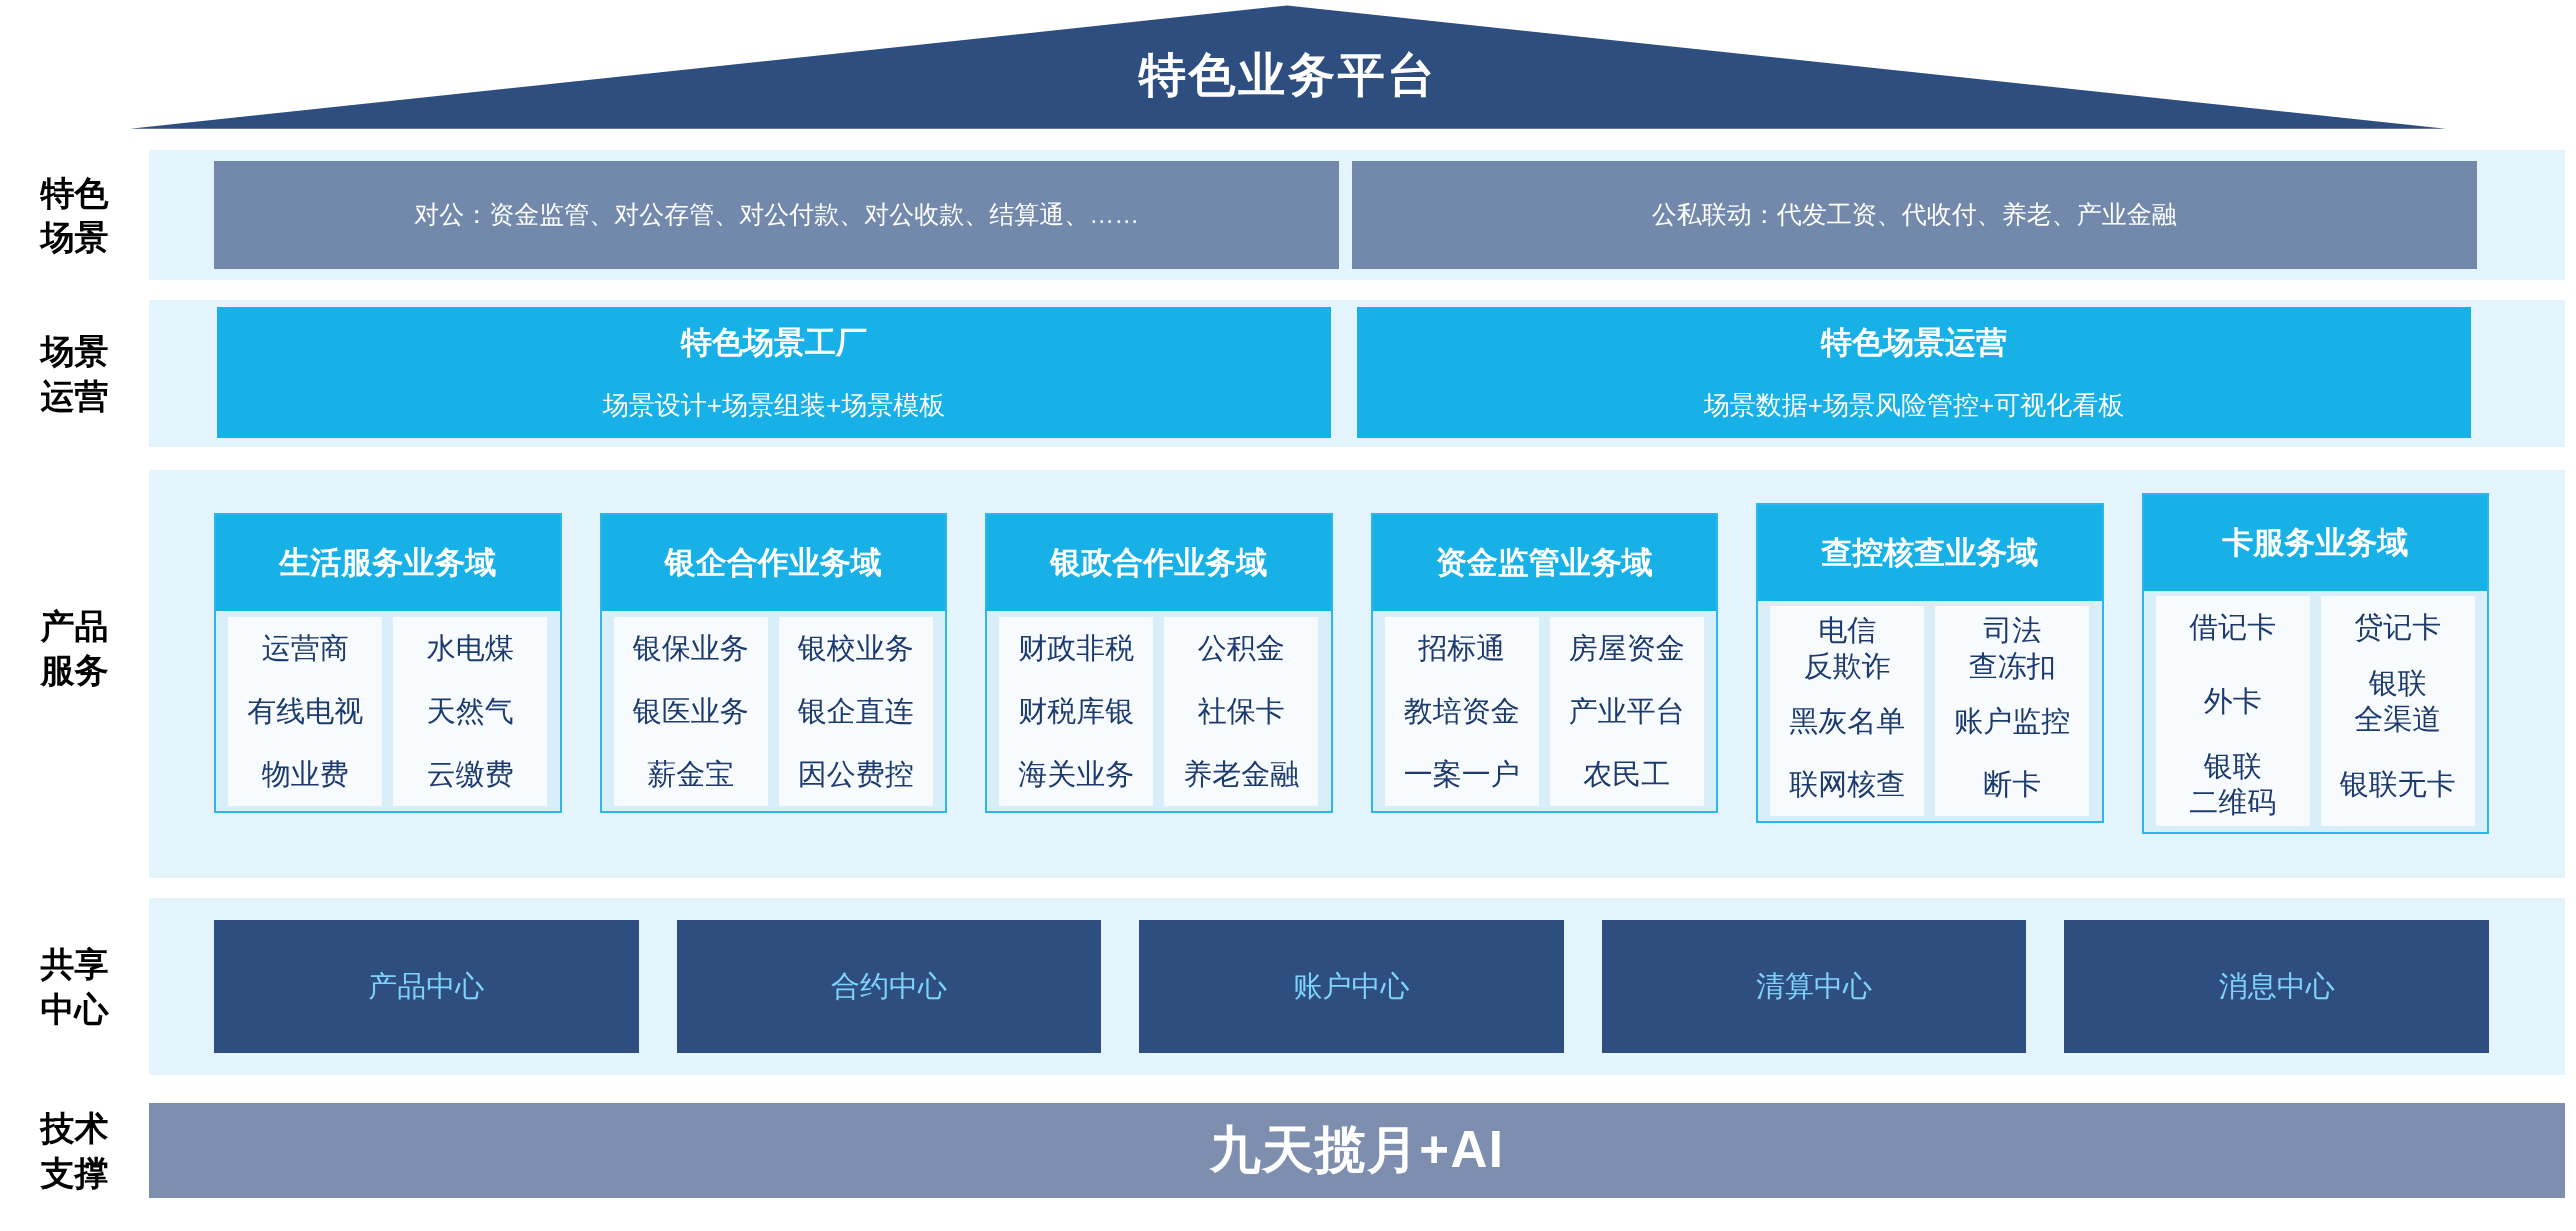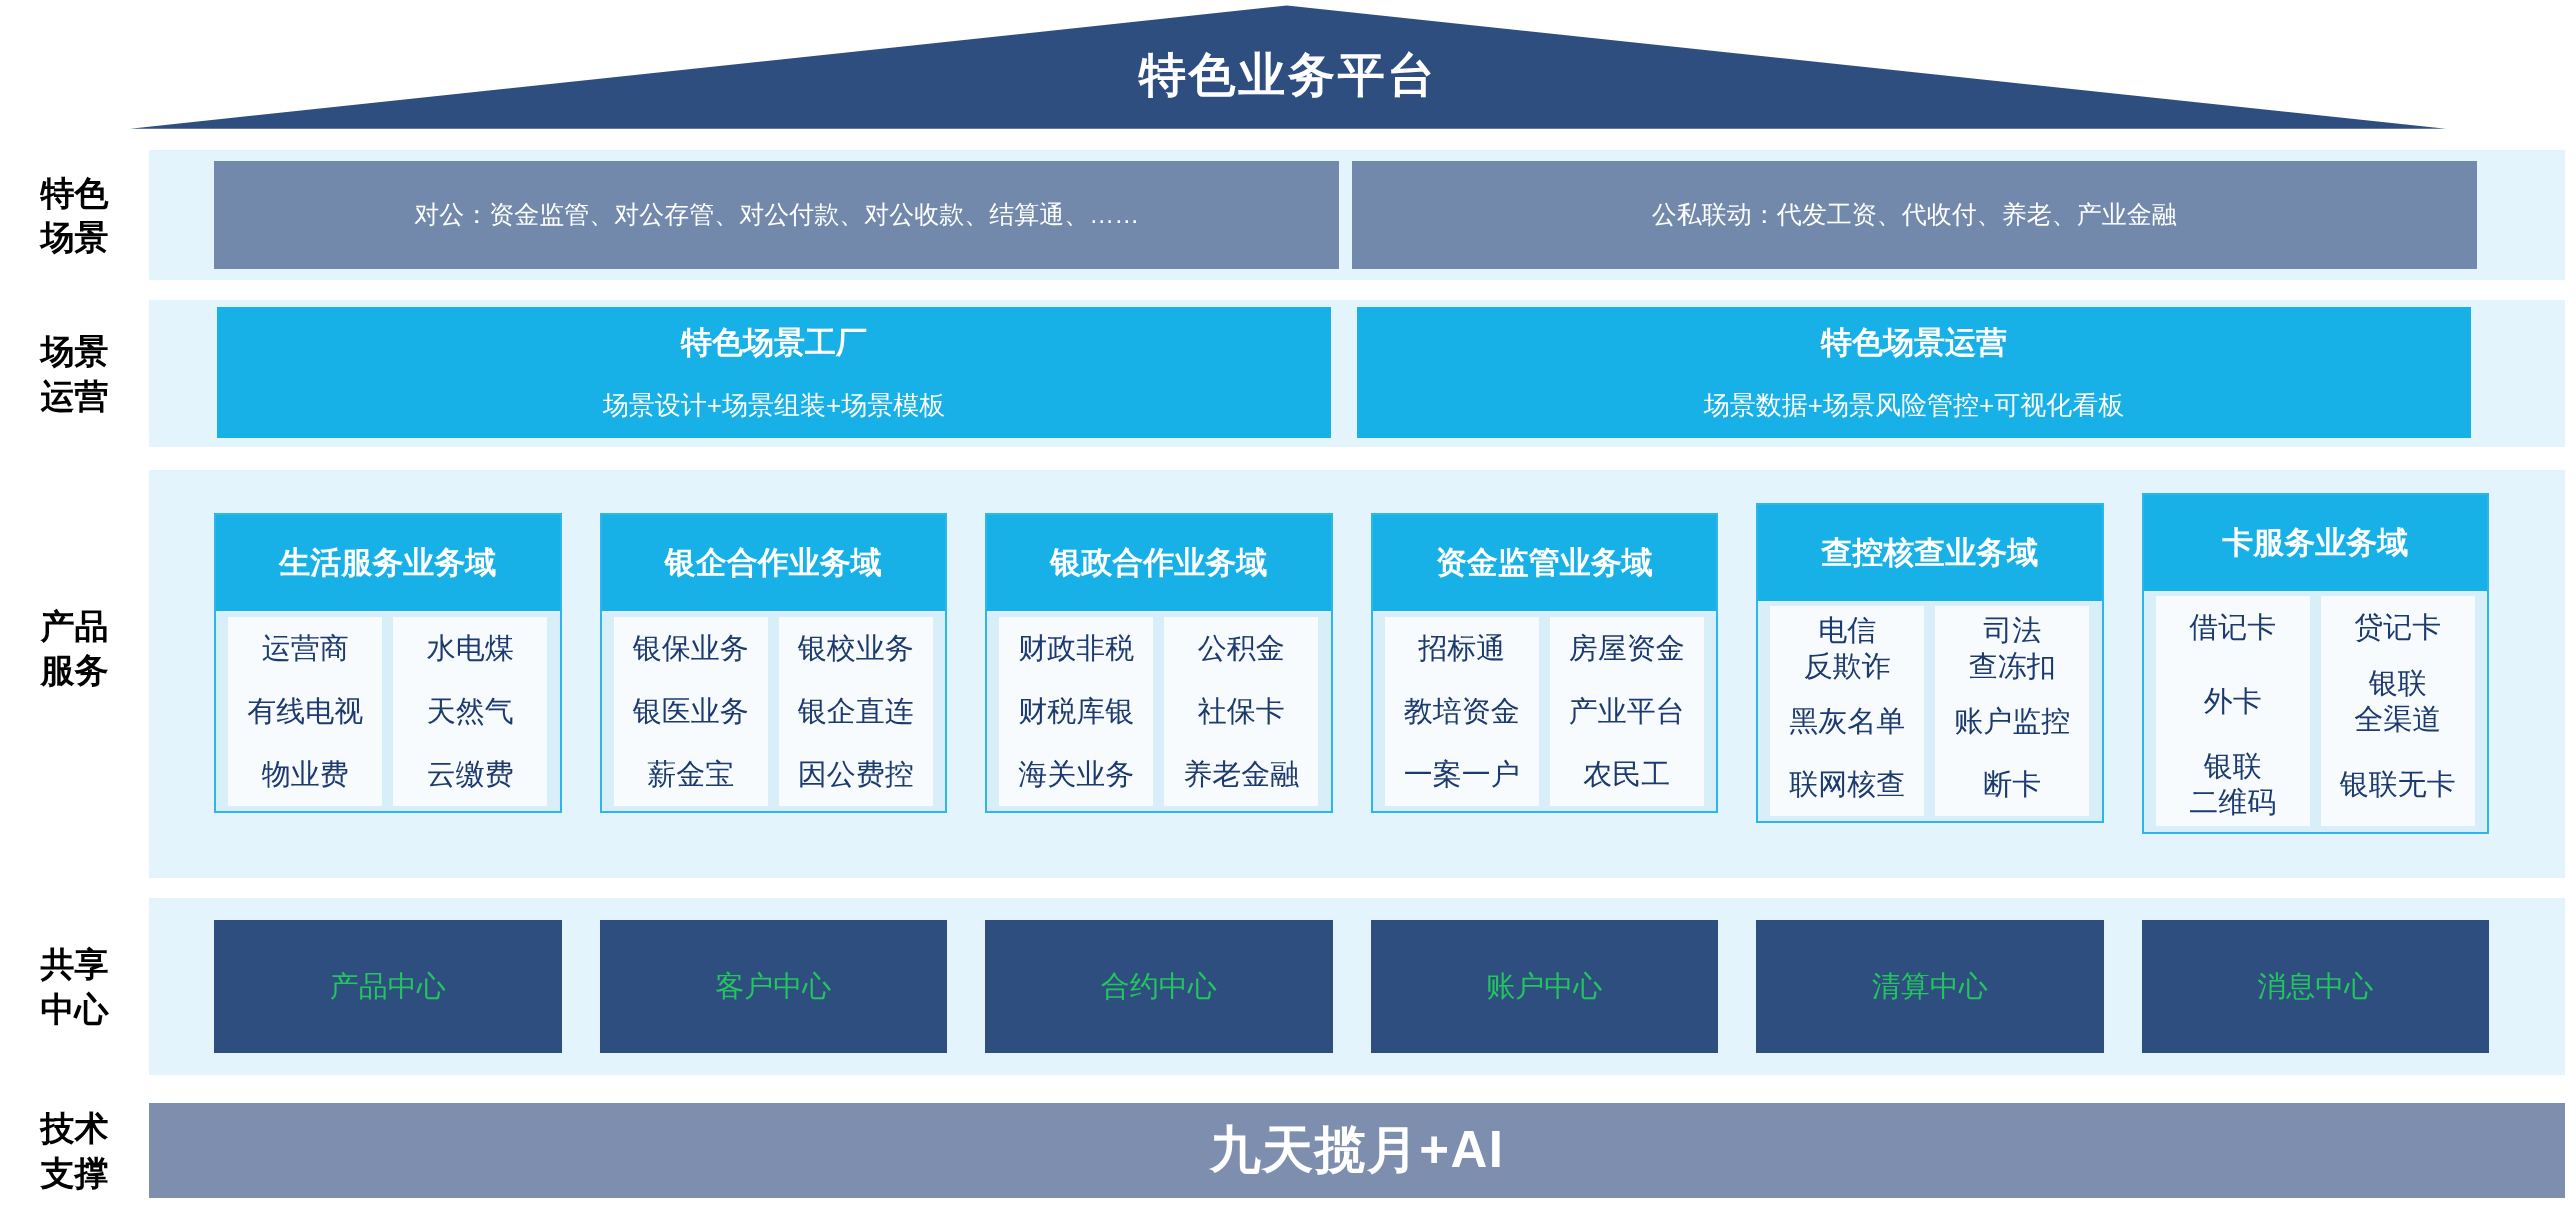--- a/index.html
+++ b/index.html
@@ -141,21 +141,21 @@
   .band.shared {
     top: 898px; height: 177px;
     display: flex; align-items: center;
     gap: 38px;
     padding: 0 76px 0 65px;
   }
   .center-box {
     flex: 1;
     height: 133px;
     background: #2F4E80;
-    color: #22c55e;
+    color: #7dd3fc;
     font-size: 29px;
     display: flex; align-items: center; justify-content: center;
     text-align: center;
   }
 
   
   .band.tech {
     top: 1103px; height: 95px;
     background: #7D8EAF;
     color: #ffffff;
@@ -314,21 +314,20 @@
 二维码</div>
           <div class="cell">银联无卡</div>
         </div>
       </div>
     </div>
 
   </div>
 
   <div class="band shared">
     <div class="center-box">产品中心</div>
-    <div class="center-box">客户中心</div>
     <div class="center-box">合约中心</div>
     <div class="center-box">账户中心</div>
     <div class="center-box">清算中心</div>
     <div class="center-box">消息中心</div>
   </div>
 
   <div class="band tech">九天揽月+AI</div>
 
 </div>
 

